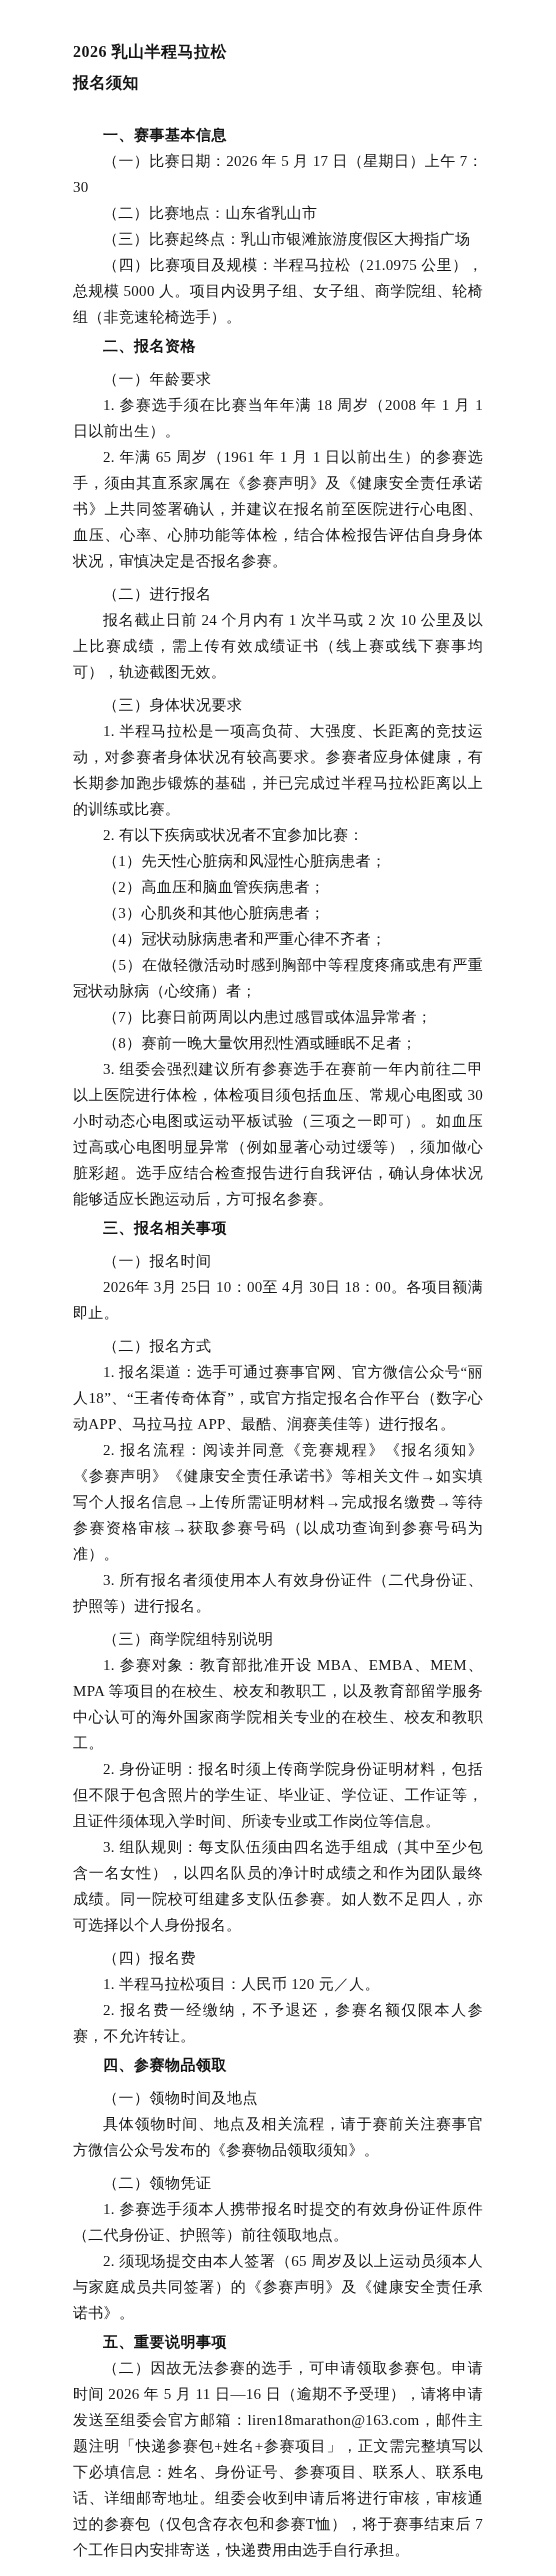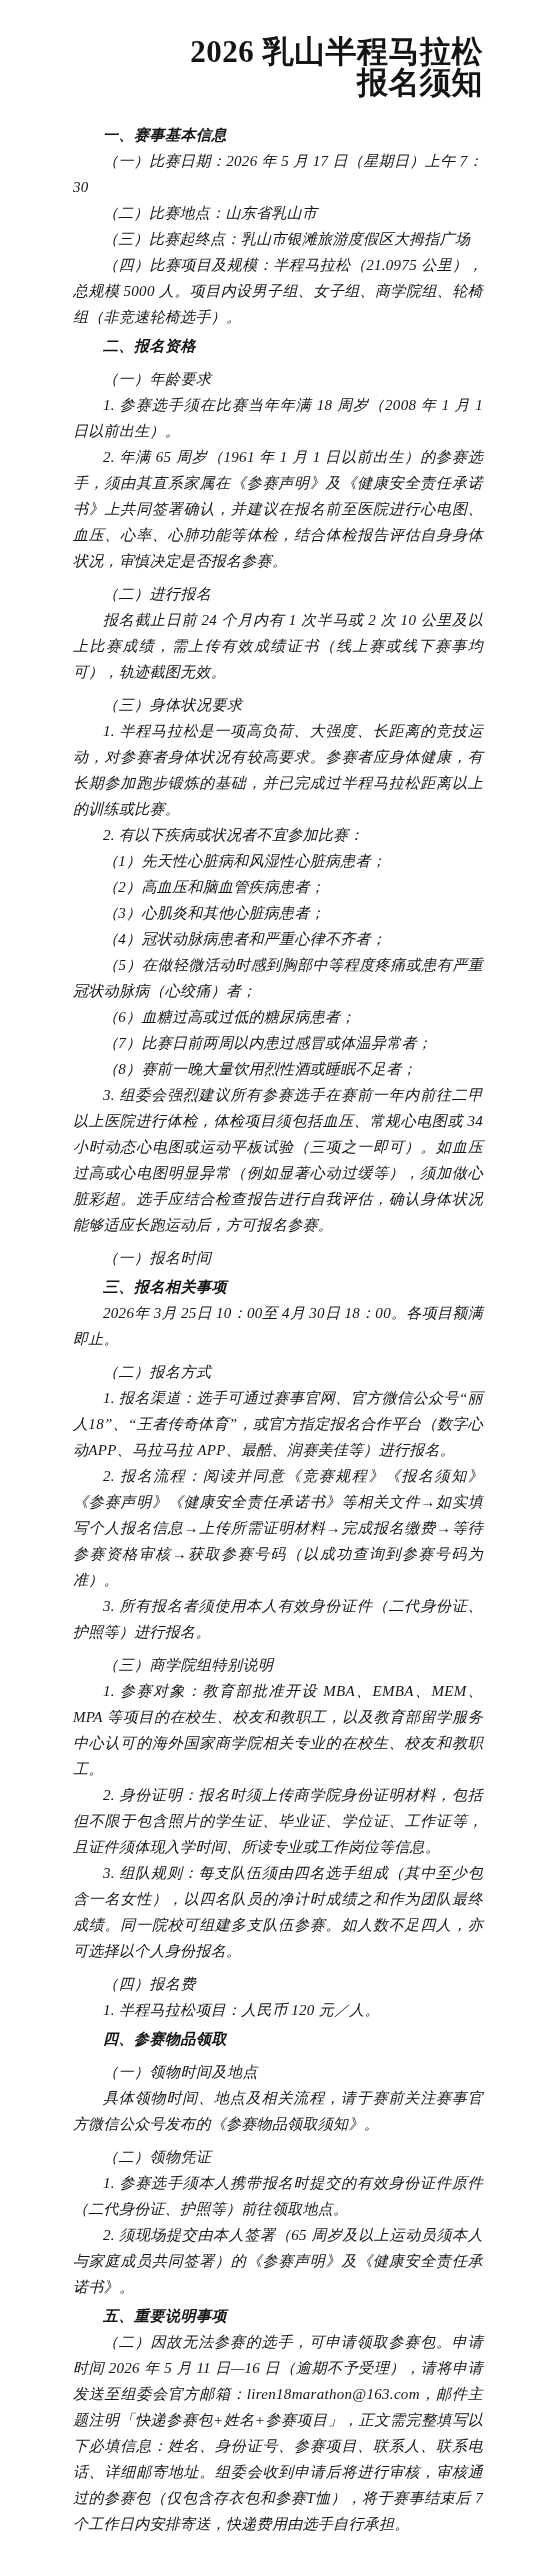--- a/index.html
+++ b/index.html
@@ -9,36 +9,35 @@
     height: 3096px;
     margin: 0 auto;
     background: #ffffff;
     color: #141414;
     font-family: "Liberation Serif", "DejaVu Serif", serif;
     overflow: hidden;
     box-sizing: border-box;
     padding: 36px 73px 0 73px;
   }
   .doc-title {
-    text-align: right;
-    font-size: 31px;
+    text-align: left;
+    font-size: 16px;
     font-weight: 700;
     line-height: 31px;
     letter-spacing: 0.5px;
     margin-bottom: 24px;
   }
   .doc-title .t-line { display: block; }
   .doc-body { width: 410px; }
   .blk {
     font-size: 15px;
     line-height: 26px;
     text-align: justify;
     text-indent: 30px;
     letter-spacing: 0.3px;
-    font-style: italic;
   }
   .blk.h1 {
     font-family: "Liberation Sans", "DejaVu Sans", sans-serif;
     font-weight: 700;
     letter-spacing: 0.5px;
     margin-top: 3.1px;
   }
   .blk.h2 {
     margin-top: 7px;
     letter-spacing: 0.5px;
@@ -67,37 +66,37 @@
       <div class="blk h2">（二）进行报名</div>
       <div class="blk p">报名截止日前 24 个月内有 1 次半马或 2 次 10 公里及以上比赛成绩，需上传有效成绩证书（线上赛或线下赛事均可），轨迹截图无效。</div>
       <div class="blk h2">（三）身体状况要求</div>
       <div class="blk p">1. 半程马拉松是一项高负荷、大强度、长距离的竞技运动，对参赛者身体状况有较高要求。参赛者应身体健康，有长期参加跑步锻炼的基础，并已完成过半程马拉松距离以上的训练或比赛。</div>
       <div class="blk p">2. 有以下疾病或状况者不宜参加比赛：</div>
       <div class="blk p">（1）先天性心脏病和风湿性心脏病患者；</div>
       <div class="blk p">（2）高血压和脑血管疾病患者；</div>
       <div class="blk p">（3）心肌炎和其他心脏病患者；</div>
       <div class="blk p">（4）冠状动脉病患者和严重心律不齐者；</div>
       <div class="blk p">（5）在做轻微活动时感到胸部中等程度疼痛或患有严重冠状动脉病（心绞痛）者；</div>
-      <div class="blk p">（6）血糖过高或过低的糖尿病患者；</div>
       <div class="blk p">（7）比赛日前两周以内患过感冒或体温异常者；</div>
       <div class="blk p">（8）赛前一晚大量饮用烈性酒或睡眠不足者；</div>
-      <div class="blk p">3. 组委会强烈建议所有参赛选手在赛前一年内前往二甲以上医院进行体检，体检项目须包括血压、常规心电图或 34 小时动态心电图或运动平板试验（三项之一即可）。如血压过高或心电图明显异常（例如显著心动过缓等），须加做心脏彩超。选手应结合检查报告进行自我评估，确认身体状况能够适应长跑运动后，方可报名参赛。</div>
+      <div class="blk p">3. 组委会强烈建议所有参赛选手在赛前一年内前往二甲以上医院进行体检，体检项目须包括血压、常规心电图或 30 小时动态心电图或运动平板试验（三项之一即可）。如血压过高或心电图明显异常（例如显著心动过缓等），须加做心脏彩超。选手应结合检查报告进行自我评估，确认身体状况能够适应长跑运动后，方可报名参赛。</div>
+      <div class="blk h1">三、报名相关事项</div>
       <div class="blk h2">（一）报名时间</div>
-      <div class="blk h1">三、报名相关事项</div>
       <div class="blk p">2026年 3月 25日 10：00至 4月 30日 18：00。各项目额满即止。</div>
       <div class="blk h2">（二）报名方式</div>
       <div class="blk p">1. 报名渠道：选手可通过赛事官网、官方微信公众号“丽人18”、“王者传奇体育”，或官方指定报名合作平台（数字心动APP、马拉马拉 APP、最酷、润赛美佳等）进行报名。</div>
       <div class="blk p">2. 报名流程：阅读并同意《竞赛规程》《报名须知》《参赛声明》《健康安全责任承诺书》等相关文件→如实填写个人报名信息→上传所需证明材料→完成报名缴费→等待参赛资格审核→获取参赛号码（以成功查询到参赛号码为准）。</div>
       <div class="blk p">3. 所有报名者须使用本人有效身份证件（二代身份证、护照等）进行报名。</div>
       <div class="blk h2">（三）商学院组特别说明</div>
       <div class="blk p">1. 参赛对象：教育部批准开设 MBA、EMBA、MEM、MPA 等项目的在校生、校友和教职工，以及教育部留学服务中心认可的海外国家商学院相关专业的在校生、校友和教职工。</div>
       <div class="blk p">2. 身份证明：报名时须上传商学院身份证明材料，包括但不限于包含照片的学生证、毕业证、学位证、工作证等，且证件须体现入学时间、所读专业或工作岗位等信息。</div>
       <div class="blk p">3. 组队规则：每支队伍须由四名选手组成（其中至少包含一名女性），以四名队员的净计时成绩之和作为团队最终成绩。同一院校可组建多支队伍参赛。如人数不足四人，亦可选择以个人身份报名。</div>
       <div class="blk h2">（四）报名费</div>
       <div class="blk p">1. 半程马拉松项目：人民币 120 元／人。</div>
+      <div class="blk p">2. 报名费一经缴纳，不予退还，参赛名额仅限本人参赛，不允许转让。</div>
       <div class="blk h1">四、参赛物品领取</div>
       <div class="blk h2">（一）领物时间及地点</div>
       <div class="blk p">具体领物时间、地点及相关流程，请于赛前关注赛事官方微信公众号发布的《参赛物品领取须知》。</div>
       <div class="blk h2">（二）领物凭证</div>
       <div class="blk p">1. 参赛选手须本人携带报名时提交的有效身份证件原件（二代身份证、护照等）前往领取地点。</div>
       <div class="blk p">2. 须现场提交由本人签署（65 周岁及以上运动员须本人与家庭成员共同签署）的《参赛声明》及《健康安全责任承诺书》。</div>
       <div class="blk h1">五、重要说明事项</div>
       <div class="blk p">（二）因故无法参赛的选手，可申请领取参赛包。申请时间 2026 年 5 月 11 日—16 日（逾期不予受理），请将申请发送至组委会官方邮箱：liren18marathon@163.com，邮件主题注明「快递参赛包+姓名+参赛项目」，正文需完整填写以下必填信息：姓名、身份证号、参赛项目、联系人、联系电话、详细邮寄地址。组委会收到申请后将进行审核，审核通过的参赛包（仅包含存衣包和参赛T恤），将于赛事结束后 7 个工作日内安排寄送，快递费用由选手自行承担。</div>
     </div>
 

